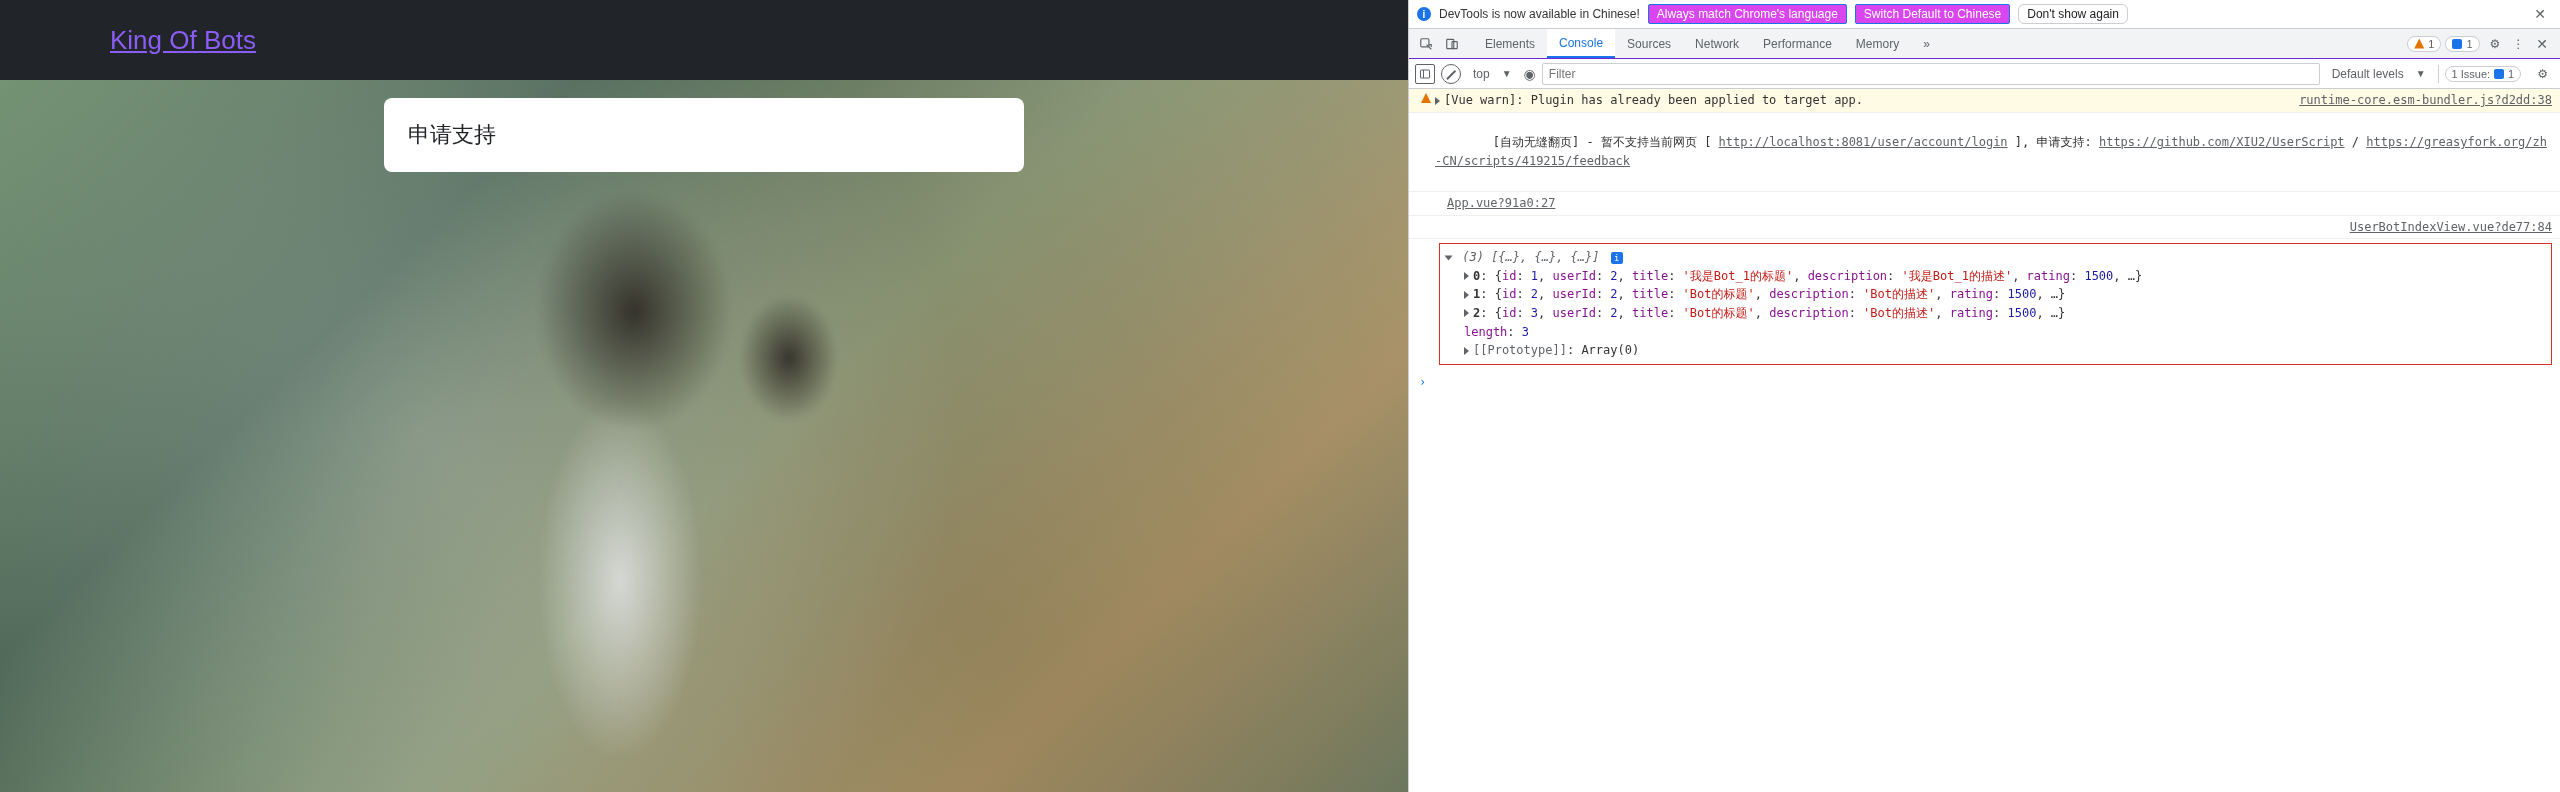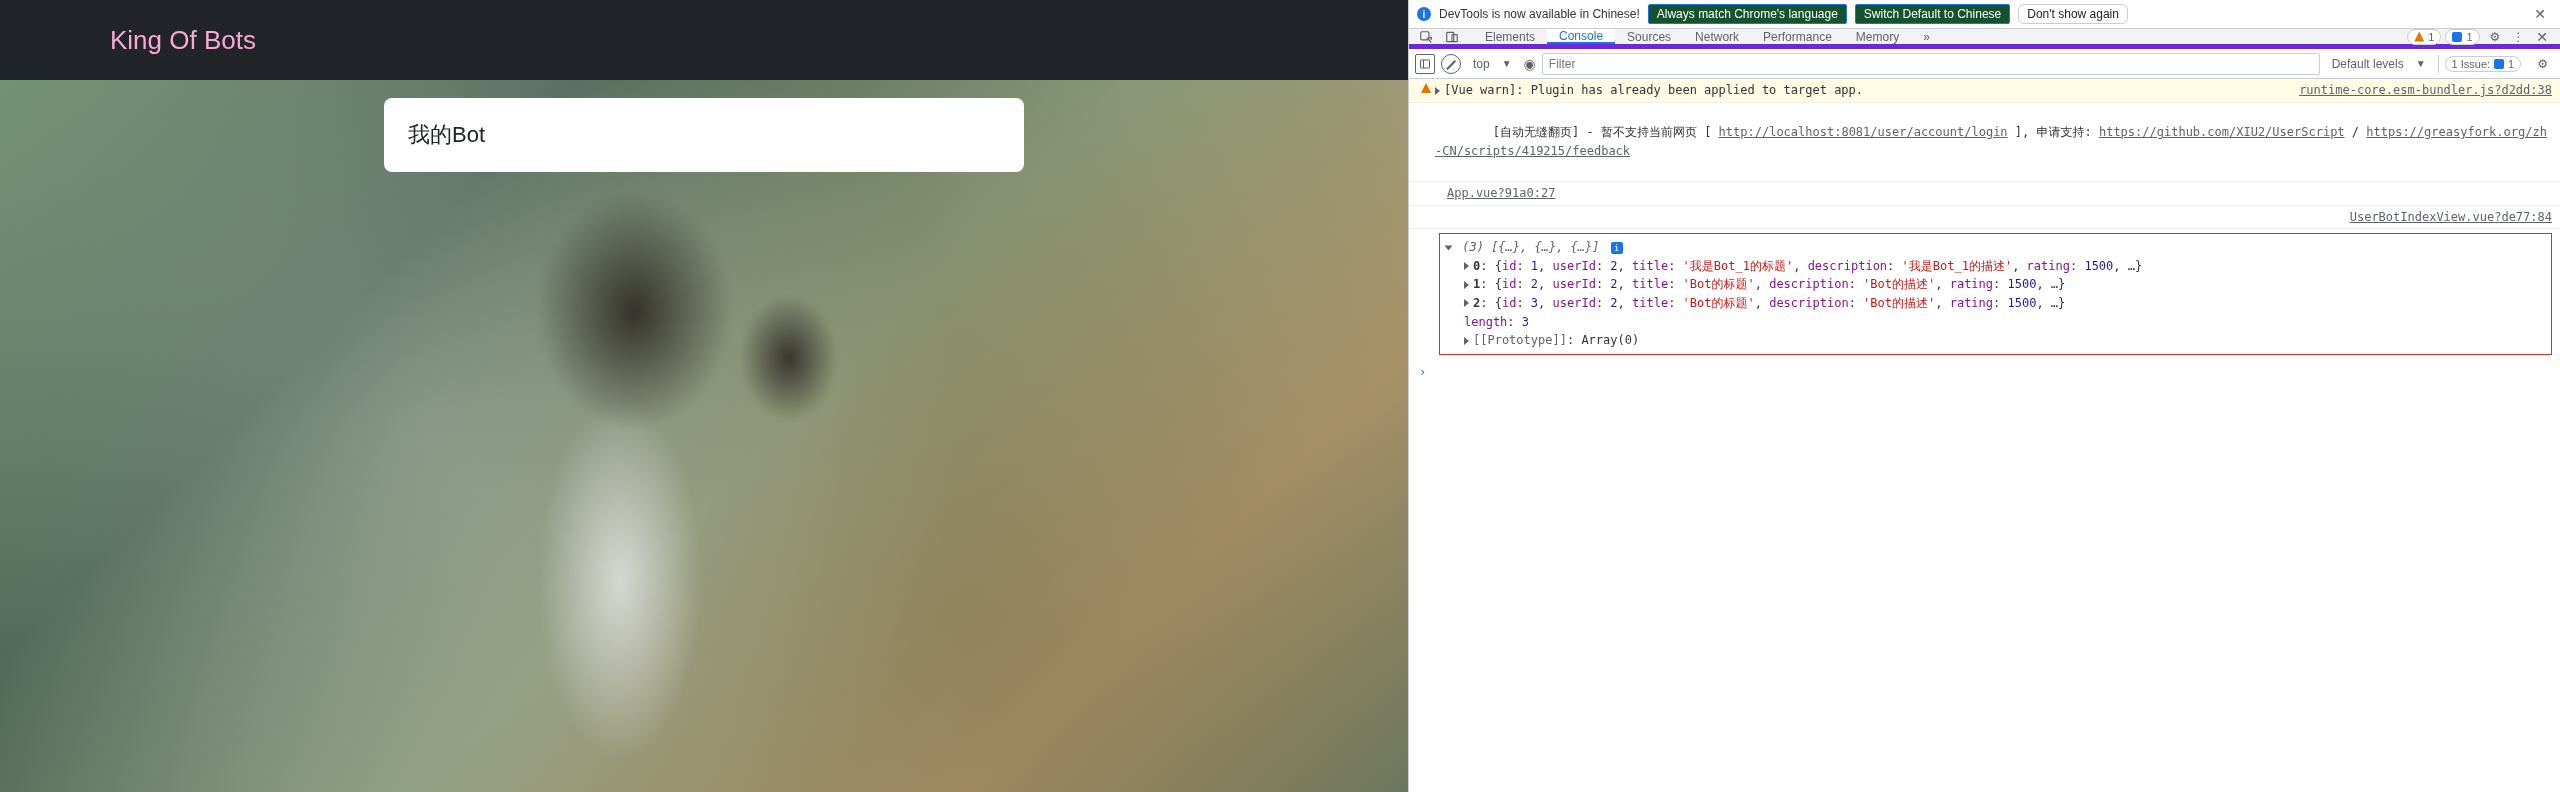--- a/index.html
+++ b/index.html
@@ -16,26 +16,26 @@
   }
   .page::before {
     content: "";
     position: absolute; inset:0;
     background: radial-gradient(circle at 30% 55%, rgba(255,255,255,.25), transparent 50%),
                 radial-gradient(circle at 70% 80%, rgba(120,100,60,.4), transparent 60%);
   }
   .navbar {
     height: 80px;
     background: #212529;
-    color: #f9a8d4;
+    color: #8b5cf6;
     display: flex;
     align-items: center;
     padding: 0 110px;
     font-size: 26px;
-    position: relative; z-index: 2;
+    position: relative; z-index: 2; text-decoration: underline;
   }
   .card {
     position: relative; z-index: 2;
     margin: 18px auto 0;
     width: 640px;
     background: #fff;
     border-radius: 8px;
     padding: 22px 24px;
     font-size: 22px;
     color: #212529;
@@ -70,35 +70,35 @@
     background: #fff;
     font-size: 12px;
   }
   .info-icon {
     width: 14px; height: 14px; border-radius: 50%;
     background: #1a73e8; color:#fff; font-weight:bold;
     display:inline-flex; align-items:center; justify-content:center;
     font-size:10px; flex:none;
   }
   .btn-blue {
-    background:#14532d; color:#fff; border:1px solid #1a73e8;
+    background:#d946ef; color:#fff; border:1px solid #1a73e8;
     padding:2px 8px; border-radius:2px; font-size:12px; cursor:pointer;
   }
   .btn-light {
     background:#fff; color:#202124; border:1px solid #cacdd1;
     padding:2px 8px; border-radius:6px; font-size:12px; cursor:pointer;
   }
   .close-x { margin-left:auto; cursor:pointer; font-size:14px; color:#5f6368; padding:0 6px;}
 
   
   .tabs {
     display:flex; align-items:center;
-    border-bottom:5px solid #6d28d9;
+    border-bottom:1px solid #6d28d9;
     padding: 0 6px;
-    height: 20px;
+    height: 30px;
     background:#f1f3f4;
   }
   .tool-icon {
     width:22px; height:22px; display:inline-flex; align-items:center; justify-content:center;
     color:#5f6368; cursor:pointer; border-radius:2px; margin-right:4px;
   }
   .tab { padding: 0 12px; height:100%; display:inline-flex; align-items:center; color:#5f6368; cursor:pointer; }
   .tab.active { color:#1a73e8; border-bottom:2px solid #1a73e8; background:#fff;}
   .chev { font-size:10px; color:#5f6368; }
   .spacer { flex:1; }
@@ -161,21 +161,21 @@
 </style>
 </head>
 <body>
 
 <div class="page">
   <div class="navbar">
     <span>King Of Bots</span>
   </div>
   <div class="figure"></div>
   <div class="card">
-    <span>我的Bot</span>
+    <span>申请支持</span>
   </div>
 </div>
 
 <div class="devtools">
 
   <div class="info-bar">
     <span class="info-icon">i</span>
     <span>DevTools is now available in Chinese!</span>
     <button class="btn-blue">Always match Chrome's language</button>
     <button class="btn-blue">Switch Default to Chinese</button>

